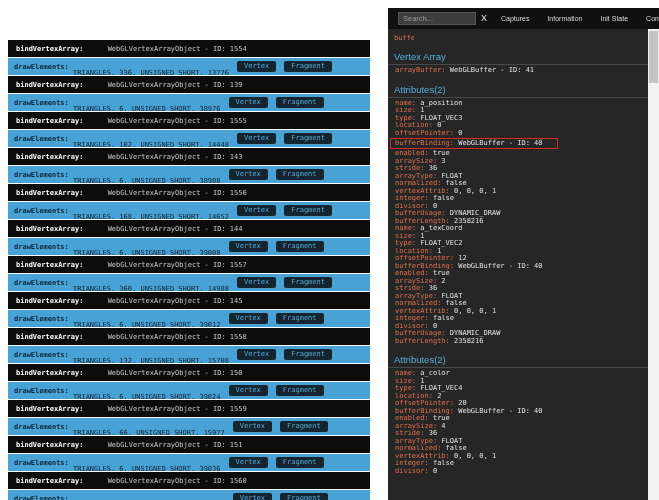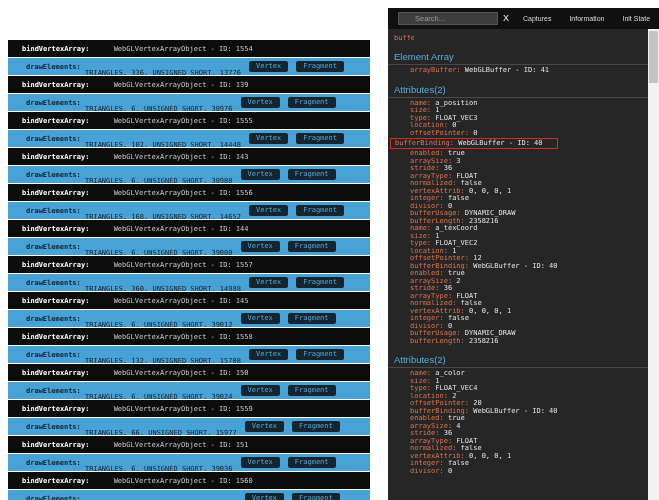--- a/index.html
+++ b/index.html
@@ -8,41 +8,41 @@
     background:#ffffff; font-family:"Liberation Sans", sans-serif;
   }
 
   
   .left-list { position:absolute; left:8px; top:40px; width:362px; }
   .cmd-row {
     height:17px; margin-bottom:1px; display:flex; align-items:center;
     font-family:"DejaVu Sans Mono", monospace; font-size:7px;
     white-space:nowrap; overflow:hidden; cursor:pointer;
   }
-  .cmd-row.bind { background:#0c0c0c; padding-left:14px; }
+  .cmd-row.bind { background:#0c0c0c; padding-left:8px; }
   .cmd-row.bind .cmd-name { color:#ffffff; font-weight:bold; }
   .cmd-row.bind .cmd-args { color:#c9c9c9;margin-left:20px; }
-  .cmd-row.draw { background:#49a2d5; padding-left:18px; }
+  .cmd-row.draw { background:#49a2d5; padding-left:6px; }
   .cmd-row.draw .cmd-name { color:#0e2231; font-weight:bold; }
   .cmd-row.draw .cmd-args { color:#0e2231;margin-top:13px; }
   .shader-btn {
     background:#14252f; color:#54a6d4; font-size:7px; padding:2px 7px;
     border-radius:2px; margin-left:8px; line-height:1; cursor:pointer;
     font-family:"DejaVu Sans Mono", monospace;
     text-align:center;
   }
 
   
   .topbar {
     position:absolute; left:388px; top:8px; width:271px; height:21px;
     background:#101010; display:flex; align-items:center; overflow:hidden;
   }
   .search {
-    width:100px; height:13px; background:#3d3d3d; border:1px solid #555555;
-    color:#bbbbbb; font-size:7.5px; padding:0 16px; margin-left:10px;
+    width:78px; height:13px; background:#3d3d3d; border:1px solid #555555;
+    color:#bbbbbb; font-size:7.5px; padding:0 4px; margin-left:10px;
     font-family:"Liberation Sans", sans-serif; box-sizing:border-box; outline:none;
   }
   .search::placeholder { color:#9a9a9a; }
   .clear-x { color:#f0f0f0; font-size:9px; margin-left:5px; cursor:pointer; line-height:1; }
   .tabs { display:flex; margin-left:14px; gap:18px; color:#d8d8d8; font-size:7px; white-space:nowrap; }
   .tabs span { cursor:pointer; }
 
   
   .panel-body {
     position:absolute; left:388px; top:29px; width:260px; height:471px;
@@ -51,21 +51,21 @@
   .clipped-line {
     height:7px; width:20px; overflow:hidden; padding-left:6px;
     font-family:"DejaVu Sans Mono", monospace; font-size:7px; line-height:7px;
   }
   .section-title {
     color:#56aede; font-size:9.5px; padding:9px 0 2px 6px;
     border-bottom:1px solid #494949; margin-bottom:2px;
   }
   .prop {
     font-family:"DejaVu Sans Mono", monospace; font-size:7px; line-height:7.5px;
-    padding-left:22px; white-space:nowrap; overflow:hidden;
+    padding-left:7px; white-space:nowrap; overflow:hidden;
   }
   .pname { color:#e0714b; }
   .pval  { color:#e3e3e3; }
   .prop.highlight {
     border:1px solid #d42a2a; width:168px; box-sizing:border-box;
     margin:1px 0 1px 2px; padding-left:4px; line-height:9px;
   }
 
   
   .scroll-track {
@@ -219,21 +219,21 @@
       <span>Init State</span>
       <span>Commands</span>
     </div>
 </div>
 
 <div class="panel-body">
   <div class="clipped-line">
     <span class="pname">bufferLength:</span>
   </div>
   <div>
-      <div class="section-title">Element Array</div>
+      <div class="section-title">Vertex Array</div>
       <div class="prop"><span class="pname">arrayBuffer:</span><span class="pval">&nbsp;WebGLBuffer - ID: 41</span></div>
       <div class="section-title">Attributes(2)</div>
       <div class="prop"><span class="pname">name:</span><span class="pval">&nbsp;a_position</span></div>
       <div class="prop"><span class="pname">size:</span><span class="pval">&nbsp;1</span></div>
       <div class="prop"><span class="pname">type:</span><span class="pval">&nbsp;FLOAT_VEC3</span></div>
       <div class="prop"><span class="pname">location:</span><span class="pval">&nbsp;0</span></div>
       <div class="prop"><span class="pname">offsetPointer:</span><span class="pval">&nbsp;0</span></div>
       <div class="prop highlight"><span class="pname">bufferBinding:</span><span class="pval">&nbsp;WebGLBuffer - ID: 40</span></div>
       <div class="prop"><span class="pname">enabled:</span><span class="pval">&nbsp;true</span></div>
       <div class="prop"><span class="pname">arraySize:</span><span class="pval">&nbsp;3</span></div>

